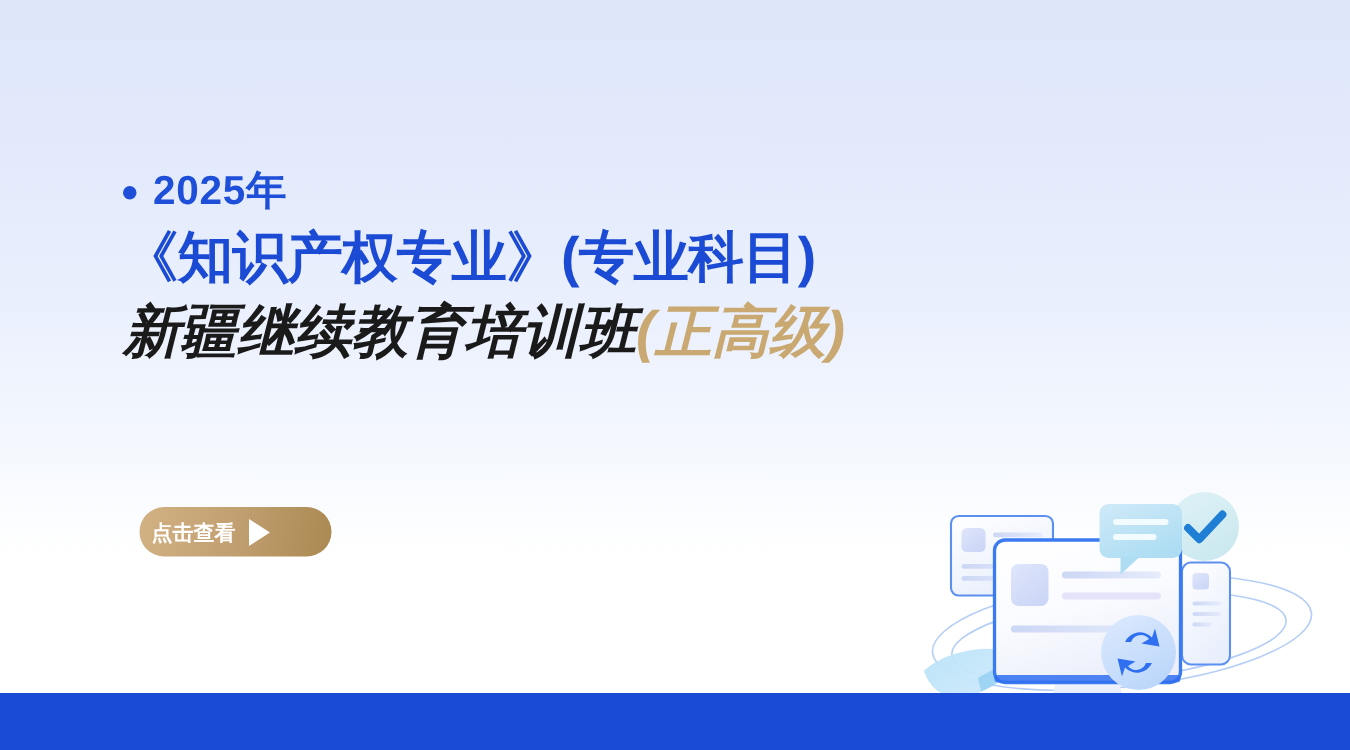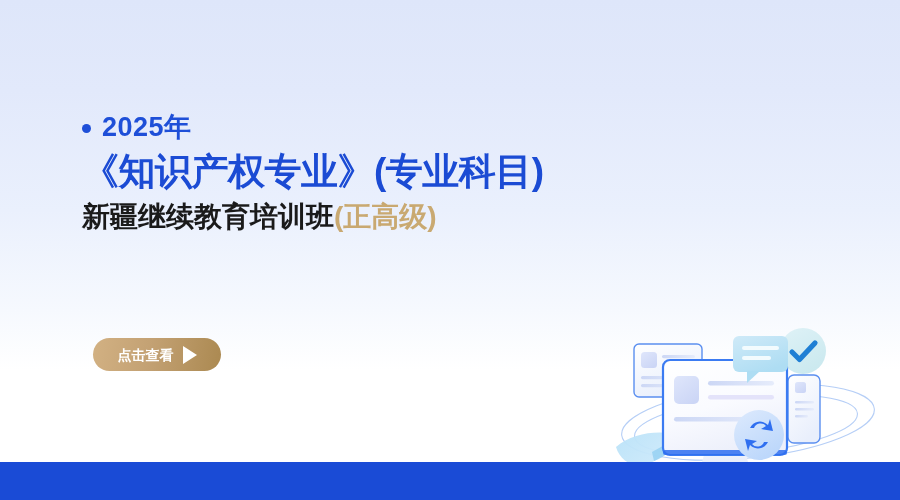--- a/index.html
+++ b/index.html
@@ -73,44 +73,44 @@
     font-size: 37px;
     font-weight: 700;
     color: #1b4bd4;
     line-height: 1.05;
     letter-spacing: -0.5px;
     white-space: nowrap;
   }
 
   .title-sub {
     margin-top: 10px;
-    font-size: 28px;
+    font-size: 38px;
     font-weight: 700;
     color: #1a1a1a;
     line-height: 1.1;
     letter-spacing: 0px;
     white-space: nowrap;
+    font-style: italic;
   }
   .title-sub .gold {
     color: #c9a971;
   }
 
   
   #cta-button {
     position: absolute;
     left: 93px;
     top: 338px;
     width: 128px;
     height: 33px;
     border: none;
     border-radius: 17px;
     background: linear-gradient(100deg, #d2b183 0%, #c3a173 45%, #ab8951 100%);
     display: flex;
     align-items: center;
-    justify-content: center;
     gap: 9px;
     cursor: pointer;
     padding: 0 8px;
     box-sizing: border-box;
   }
   #cta-button .cta-label {
     font-size: 14px;
     font-weight: 700;
     color: #ffffff;
     line-height: 1;

